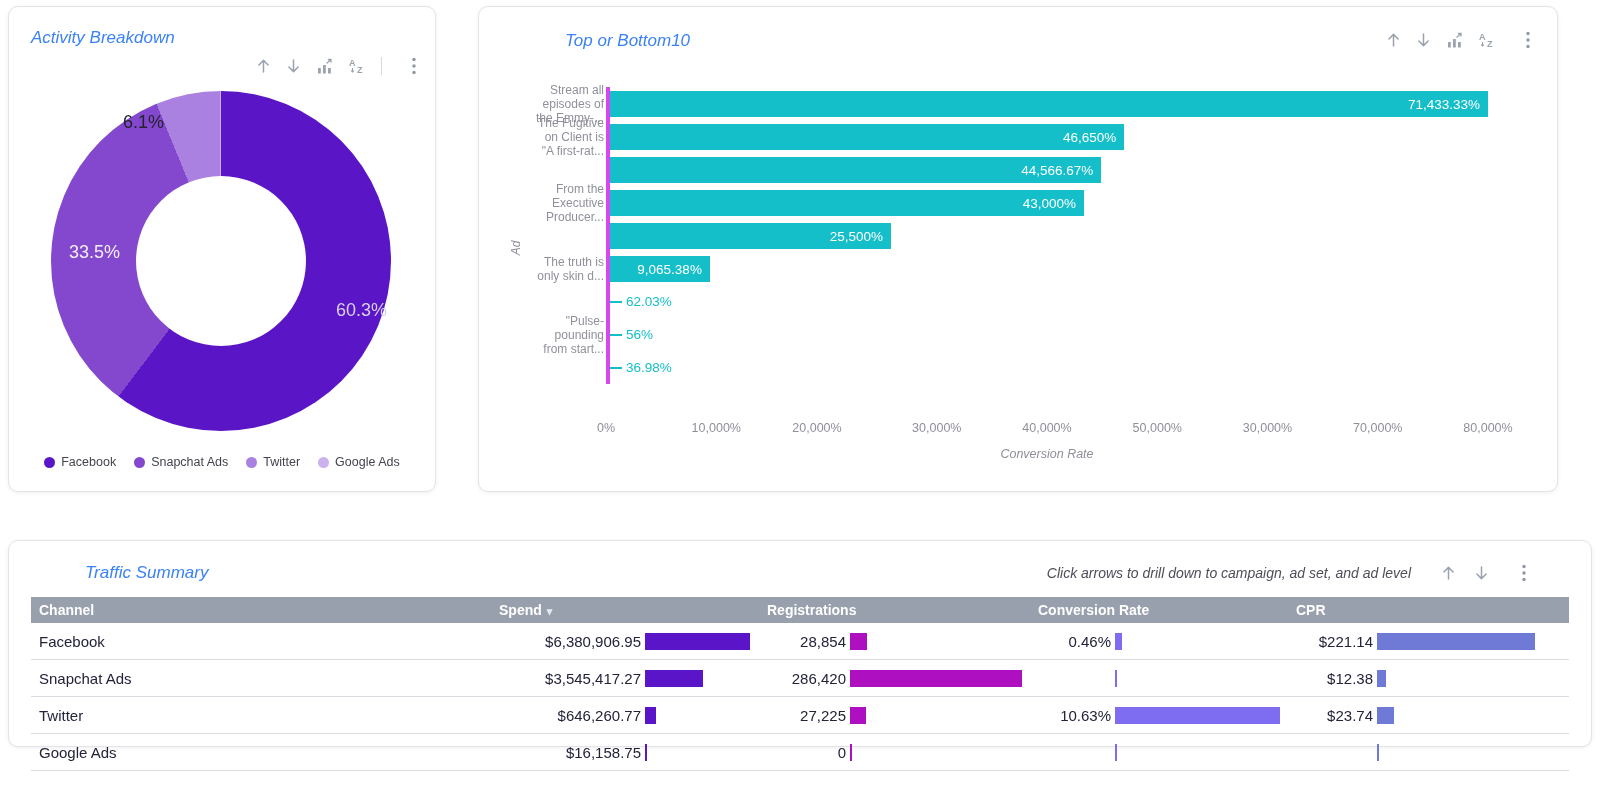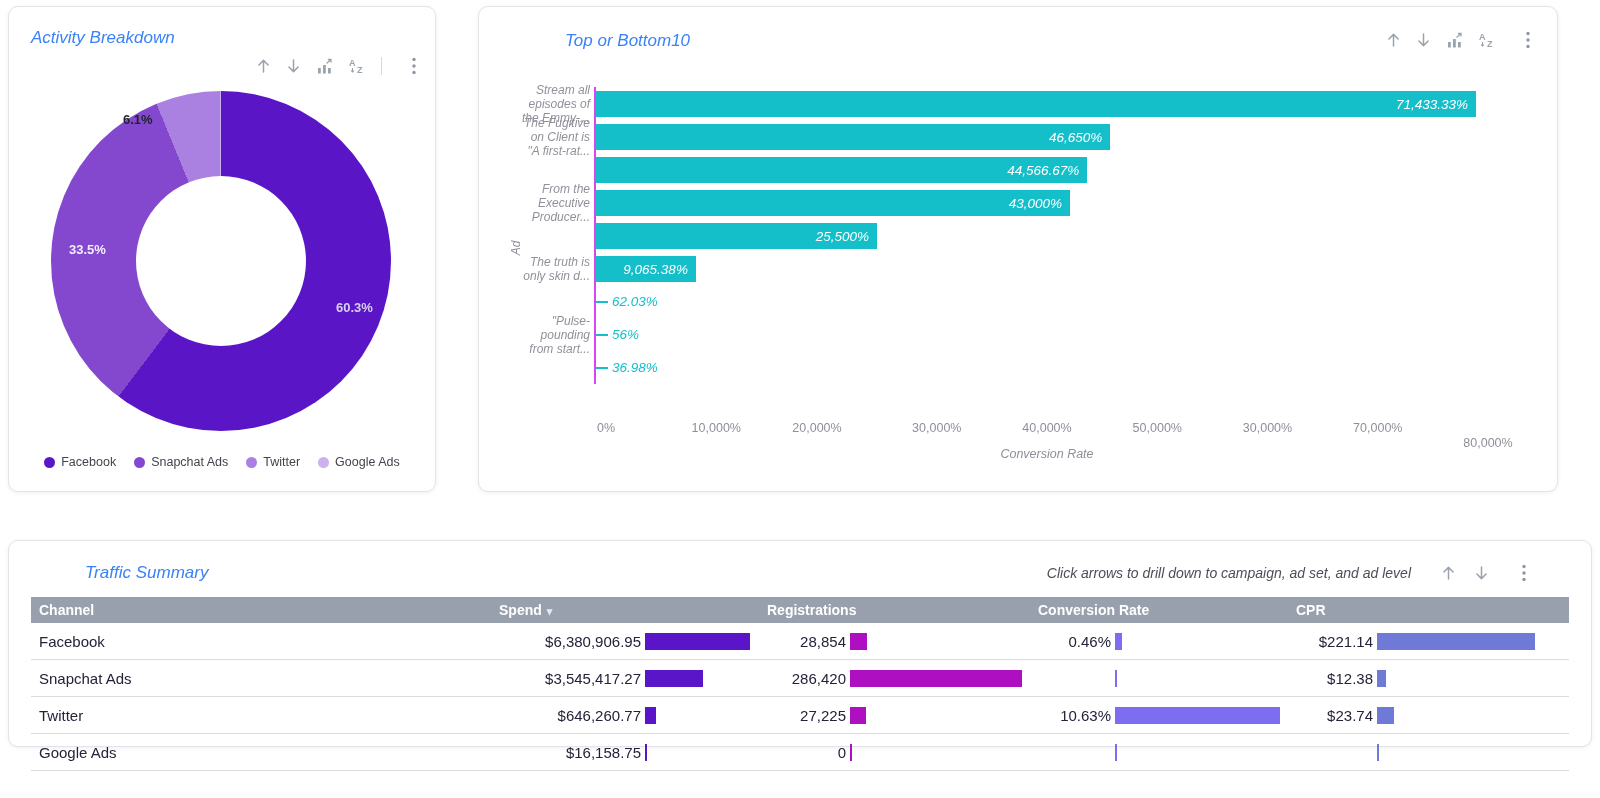--- a/index.html
+++ b/index.html
@@ -33,31 +33,31 @@
   .toolbar .tb { display: flex; align-items: center; cursor: pointer; }
   .toolbar .tb:last-child { margin-left: 14px; }
   .tb-sep { width: 1px; height: 18px; background: #d8d8df; display: inline-block; }
 
   
   #donut { position: absolute; left: 42px; top: 84px; width: 340px; height: 340px; border-radius: 50%; }
   #donut::after {
     content: ""; position: absolute; left: 85px; top: 85px;
     width: 170px; height: 170px; background: #fff; border-radius: 50%;
   }
-  .slice-label { position: absolute; font-size: 13px; font-weight: bold; }
+  .slice-label { position: absolute; font-size: 18px; }
   #slice0 { left: 327px; top: 293px; color: #d8d0ef; }
   #slice1 { left: 60px;  top: 235px; color: #f4effc; }
   #slice2 { left: 114px; top: 105px; color: #23232e; }
   .legend { position: absolute; left: 0; right: 0; bottom: 22px; display: flex; justify-content: center; gap: 18px; }
   .legend-item { display: flex; align-items: center; gap: 6px; cursor: pointer; }
   .legend-dot { width: 11px; height: 11px; border-radius: 50%; display: inline-block; }
   .legend-label { font-size: 12.5px; color: #44444e; }
 
   
-  #hplot { position: absolute; left: 115px; top: 80px; width: 882px; border-left: 2px solid #d946ef; font-style: italic; }
+  #hplot { position: absolute; left: 127px; top: 80px; width: 882px; border-left: 4px solid #d946ef; }
   .hrow { position: relative; height: 33px; display: flex; align-items: center; }
   .cat-label {
     position: absolute; right: calc(100% + 6px); width: 116px; text-align: right;
     font-size: 12px; line-height: 14px; color: #90909b; top: 50%; transform: translateY(-50%);
   }
   .hbar { position: relative; height: 26px; background: var(--bar); }
   .hbar.stub { height: 2px; align-self: center; }
   .bar-label { font-size: 13.5px; white-space: nowrap; }
   .bar-label.inside { position: absolute; right: 8px; top: 50%; transform: translateY(-50%); color: #fff; }
   .bar-label.outside { margin-left: 4px; color: var(--bar); }
@@ -263,21 +263,21 @@
     </div>
   <div id="hticks">
       <span class="tick" style="left: 0px;">0%</span>
       <span class="tick" style="left: 110.3px;">10,000%</span>
       <span class="tick" style="left: 211px; text-align: right;">20,000%</span>
       <span class="tick" style="left: 330.8px;">30,000%</span>
       <span class="tick" style="left: 441px;">40,000%</span>
       <span class="tick" style="left: 551.3px;">50,000%</span>
       <span class="tick" style="left: 661.5px;">30,000%</span>
       <span class="tick" style="left: 771.8px;">70,000%</span>
-      <span class="tick" style="left: 882px; margin-top: 15px;">80,000%</span>
+      <span class="tick" style="left: 882px;">80,000%</span>
     </div>
   <div class="xlab">Conversion Rate</div>
 </div>
 
 <div id="card-table" class="card">
   <div class="table-top">
     <div class="card-title">Traffic Summary</div>
     <div class="hint">Click arrows to drill down to campaign, ad set, and ad level</div>
     <div class="toolbar" id="tb3">
         <span class="tb">

